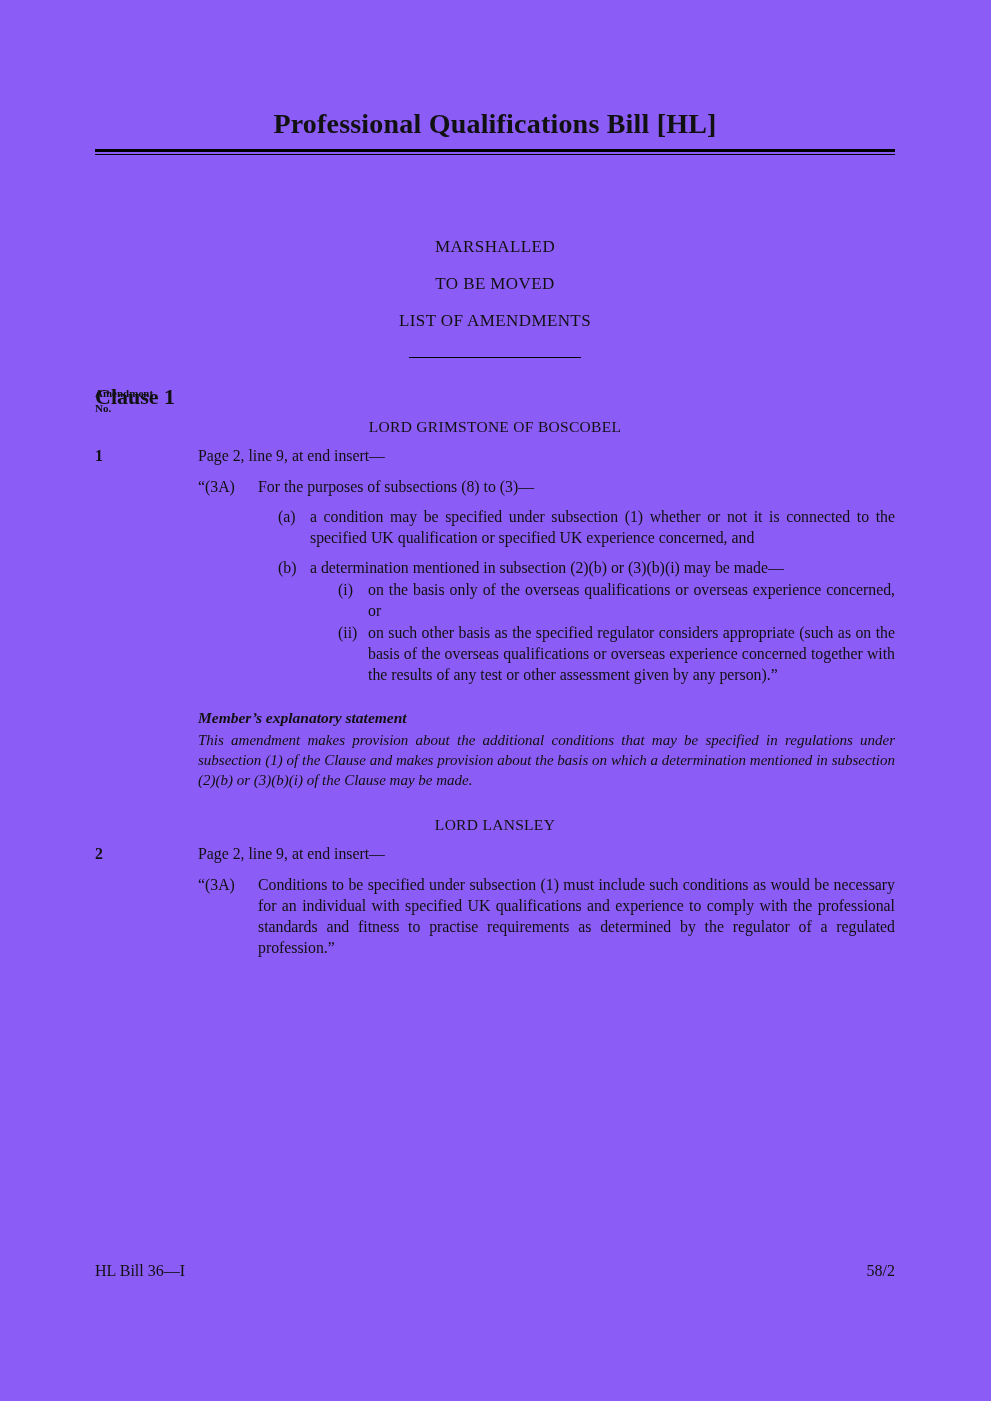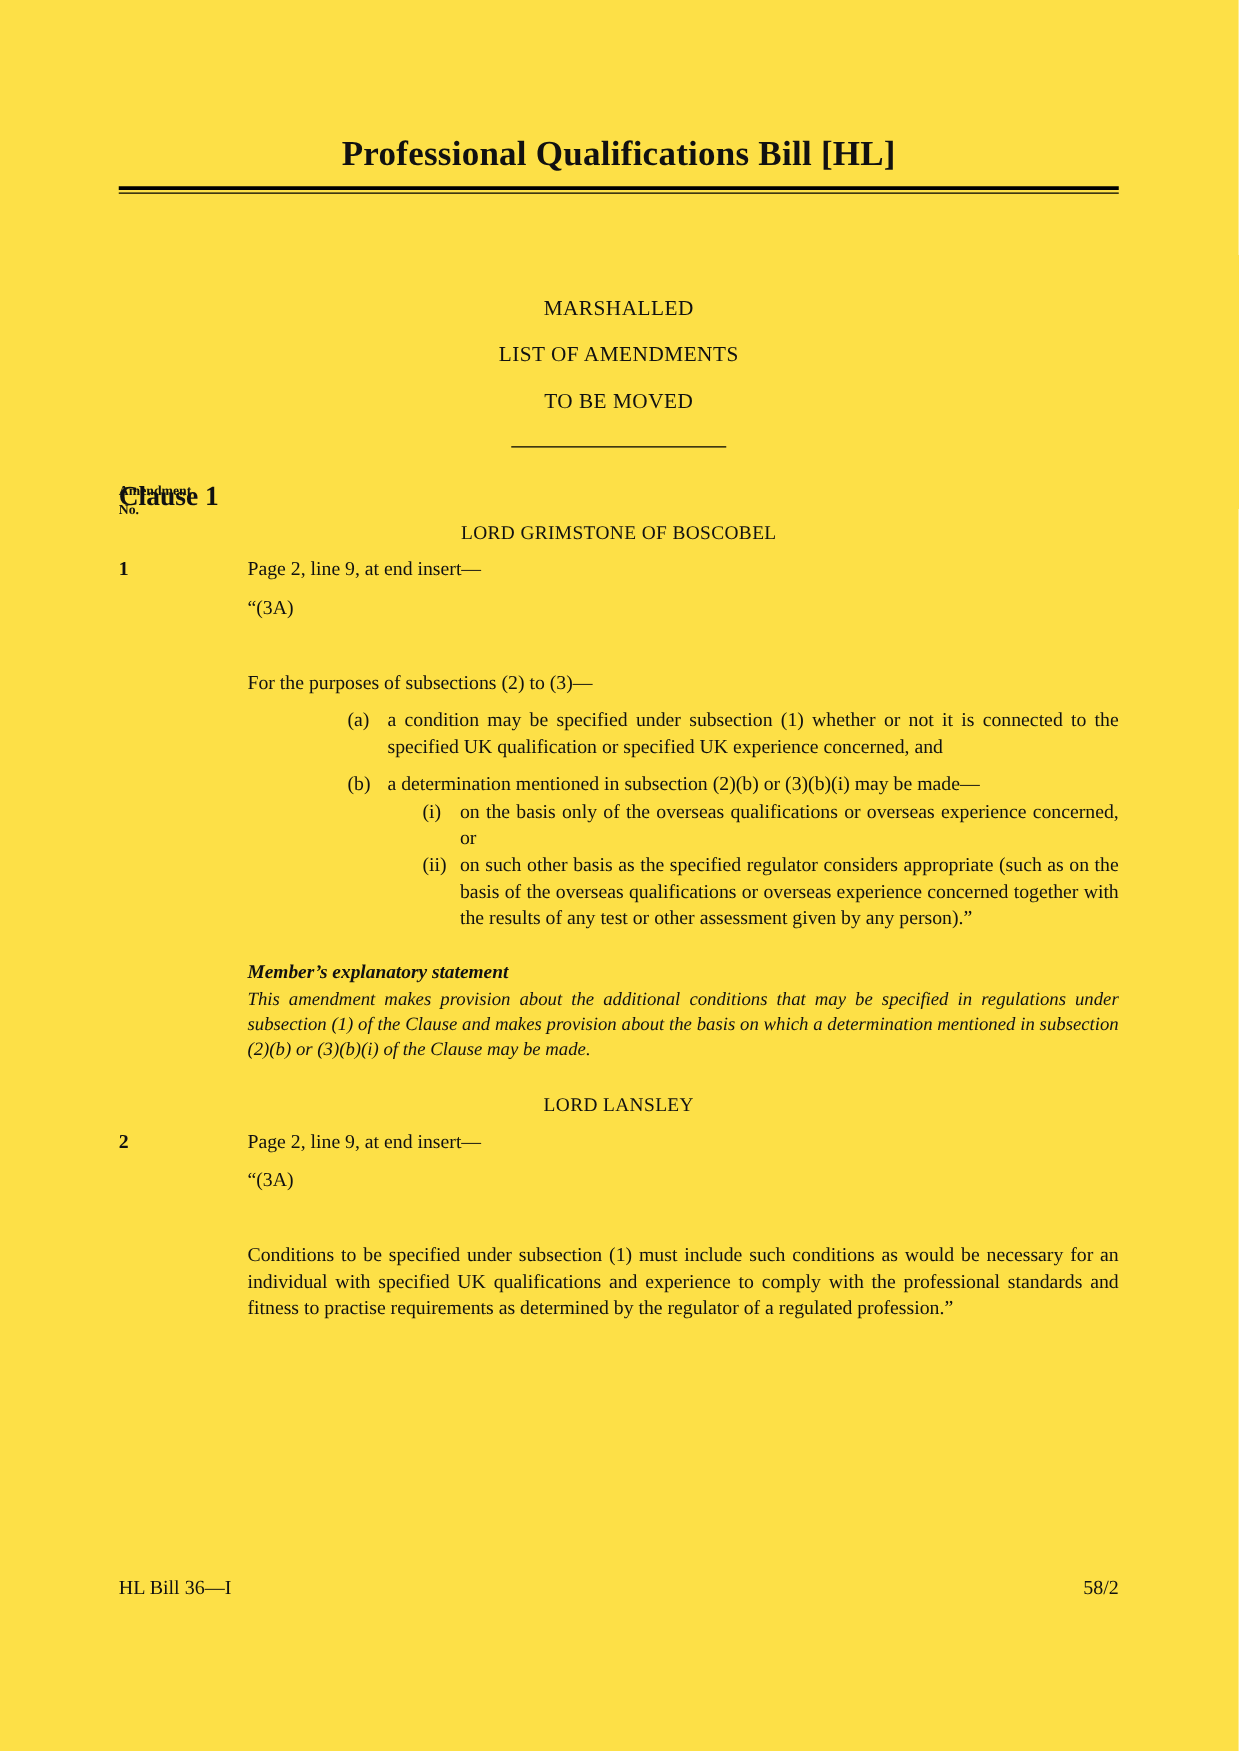--- a/index.html
+++ b/index.html
@@ -1,20 +1,20 @@
 <!DOCTYPE html>
 <html><head>
 <meta charset="utf-8">
 <style>
   * { margin: 0; padding: 0; box-sizing: border-box; }
   html, body { background: #ffffff; }
   .page {
     width: 991px;
     height: 1401px;
-    background: #fde047;
+    background: #8b5cf6;
     color: #111111;
     font-family: "Liberation Serif", serif;
     position: relative;
     overflow: hidden;
   }
   .content { padding: 0 96px 0 95px; }
 
   .title {
     margin-top: 108px;
     text-align: center;
@@ -51,21 +51,21 @@
     font-weight: bold; font-size: 11px; line-height: 15px;
   }
   .clause-heading { text-align: left; font-weight: bold; font-size: 22px; margin-top: 20px; }
 
   .mover { text-align: center; font-size: 15.5px; margin-top: 0; letter-spacing: 0.3px; }
 
   .amendment { display: flex; margin-top: 9px; font-size: 15.8px; line-height: 21px; }
   .amd-num { width: 103px; font-weight: bold; }
   .amd-body { flex: 1; }
 
-  .prov-row { display: flex; margin-top: 10px; flex-direction: column; }
+  .prov-row { display: flex; margin-top: 10px; }
   .prov-label { width: 60px; flex: 0 0 60px; }
   .prov-text { flex: 1; text-align: justify; }
 
   .item-row { display: flex; margin-top: 9px; padding-left: 80px; }
   .item-label { width: 32px; flex: 0 0 32px; }
   .item-text { flex: 1; text-align: justify; }
 
   .sub-row { display: flex; margin-top: 1px; padding-left: 140px; }
   .sub-label { width: 30px; flex: 0 0 30px; }
   .sub-text { flex: 1; text-align: justify; }
@@ -96,22 +96,22 @@
 <body>
 
 <div class="page">
   <div class="content">
 
     <div class="title">Professional Qualifications Bill [HL]</div>
     <div class="title-rule"></div>
 
     <div class="front">
       <div class="fline">MARSHALLED</div>
+      <div class="fline">TO BE MOVED</div>
       <div class="fline">LIST OF AMENDMENTS</div>
-      <div class="fline">TO BE MOVED</div>
     </div>
 
     <div class="section-divider"></div>
 
 
     <div class="head-row">
       <div class="margin-header">
         <div>Amendment</div>
         <div>No.</div>
       </div>
@@ -120,21 +120,21 @@
 
     <div class="mover">LORD GRIMSTONE OF BOSCOBEL</div>
 
     <div class="amendment">
       <div class="amd-num">1</div>
       <div class="amd-body">
         <div>Page 2, line 9, at end insert—</div>
 
         <div class="prov-row">
           <div class="prov-label">“(3A)</div>
-          <div class="prov-text">For the purposes of subsections (2) to (3)—</div>
+          <div class="prov-text">For the purposes of subsections (8) to (3)—</div>
         </div>
 
         <div class="item-row">
           <div class="item-label">(a)</div>
           <div class="item-text">a condition may be specified under subsection (1) whether or not it is connected to the specified UK qualification or specified UK experience concerned, and</div>
         </div>
 
         <div class="item-row">
           <div class="item-label">(b)</div>
           <div class="item-text">a determination mentioned in subsection (2)(b) or (3)(b)(i) may be made—</div>

